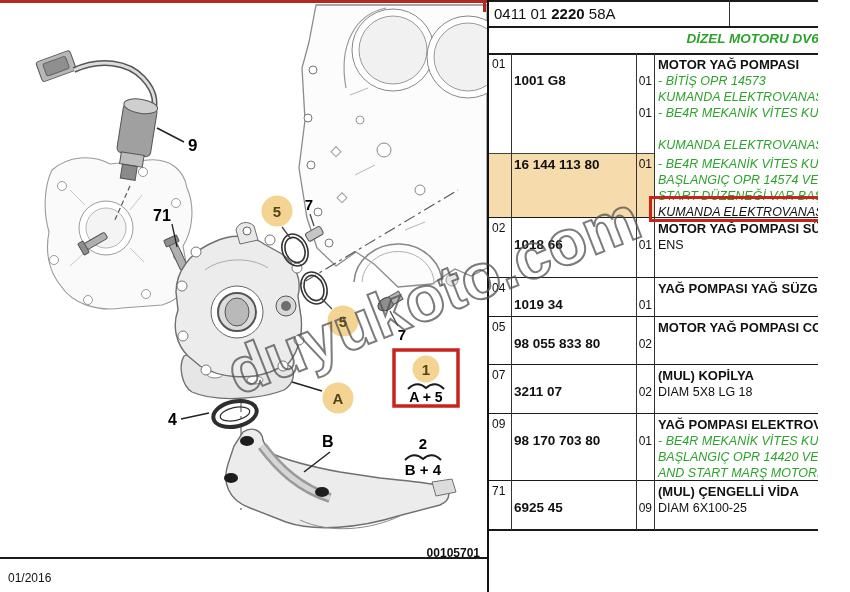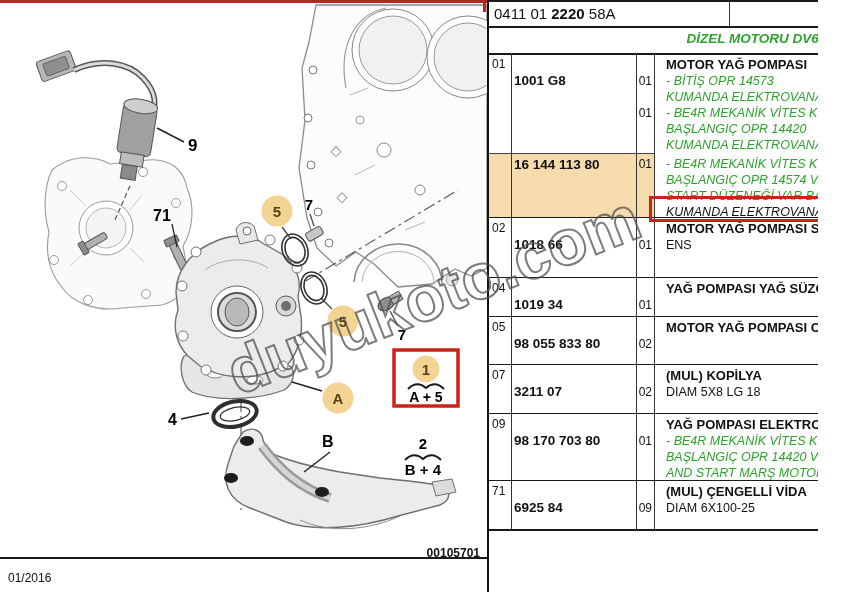--- a/index.html
+++ b/index.html
@@ -30,21 +30,21 @@
   .subsep{position:absolute;left:0;top:153px;width:165px;height:1px;background:#444;}
   .redbox{position:absolute;left:160px;top:196px;width:210px;height:26px;
           border:3px solid #c9231b;box-sizing:border-box;z-index:30;}
   .r{position:absolute;left:0;width:363px;}
   .ref{position:absolute;left:3px;top:3px;width:17px;font-size:12px;}
   .part{position:absolute;left:25px;top:19px;width:118px;font-size:13.5px;font-weight:bold;white-space:nowrap;}
   .part.first{top:4px;}
   .lines{position:absolute;left:147px;top:3px;width:216px;}
   .ln{display:flex;height:16px;line-height:16px;}
   .q{width:16px;text-align:right;padding-right:2px;font-size:12px;flex:none;}
-  .d{padding-left:12px;white-space:nowrap;font-size:12.5px;}
+  .d{padding-left:4px;white-space:nowrap;font-size:12.5px;}
   .d.b{font-weight:bold;font-size:13px;}
   .d.g{color:#2ca42c;font-style:italic;}
   .d.ki{font-style:italic;color:#111;}
 </style>
 </head>
 <body>
 
 <div class="page">
 
   <div class="diagram">
@@ -244,21 +244,20 @@
         <div class="ln">
             <span class="q"></span>
             <span class="d g">KUMANDA ELEKTROVANASI YOK</span>
           </div>
         <div class="ln">
             <span class="q">01</span>
             <span class="d g">- BE4R MEKANİK VİTES KUTUSU VE</span>
           </div>
         <div class="ln">
             <span class="q"></span>
-            <span class="d g">BAŞLANGIÇ OPR 14420</span>
           </div>
         <div class="ln">
             <span class="q"></span>
             <span class="d g">KUMANDA ELEKTROVANASI YOK</span>
           </div>
       </div>
     </div>
 
     <div class="r" style="top:153px;height:65px">
       <div class="ref"></div>
@@ -361,21 +360,21 @@
           </div>
         <div class="ln">
             <span class="q"></span>
             <span class="d g">AND START MARŞ MOTORLU BAŞL</span>
           </div>
       </div>
     </div>
 
     <div class="r" style="top:481px;height:49px">
       <div class="ref">71</div>
-      <div class="part">6925 84</div>
+      <div class="part">6925 45</div>
       <div class="lines">
         <div class="ln">
             <span class="q"></span>
             <span class="d b">(MUL) ÇENGELLİ VİDA</span>
           </div>
         <div class="ln">
             <span class="q">09</span>
             <span class="d">DIAM 6X100-25</span>
           </div>
       </div>

